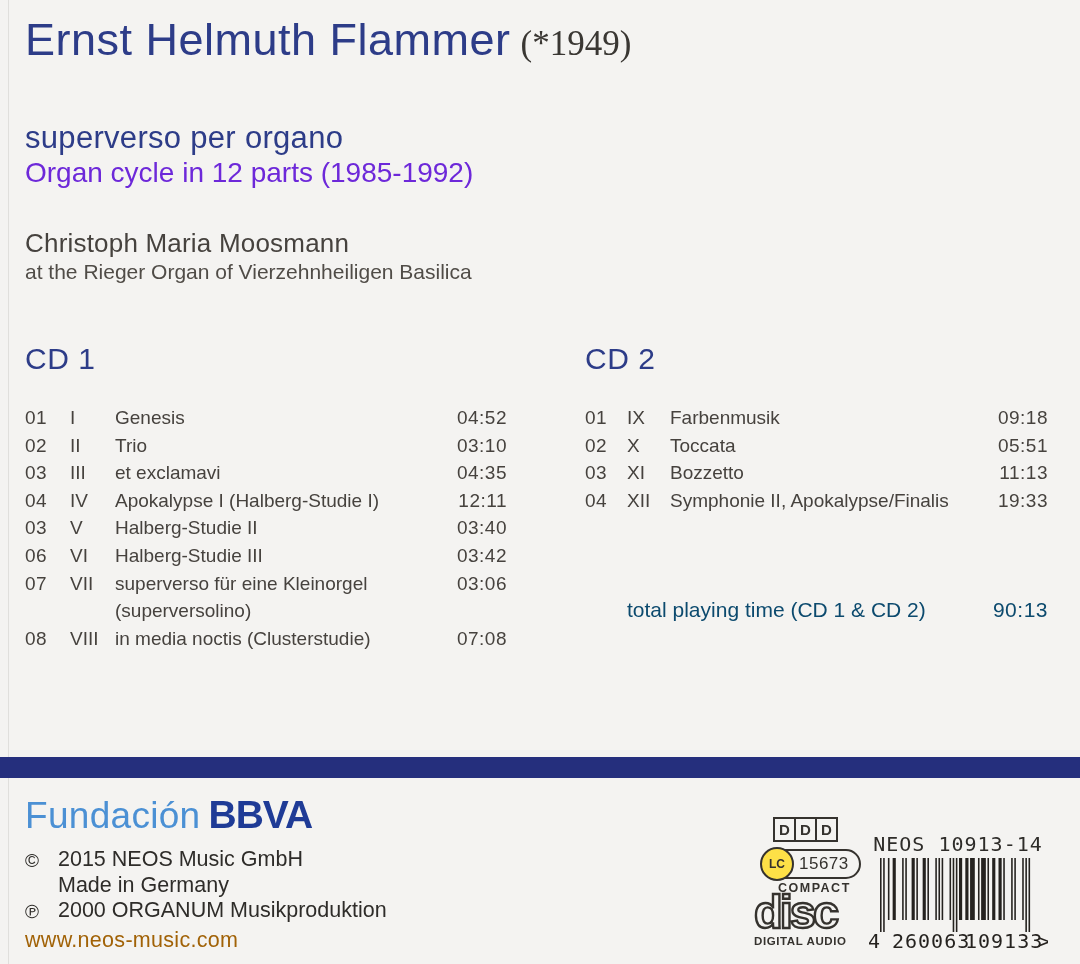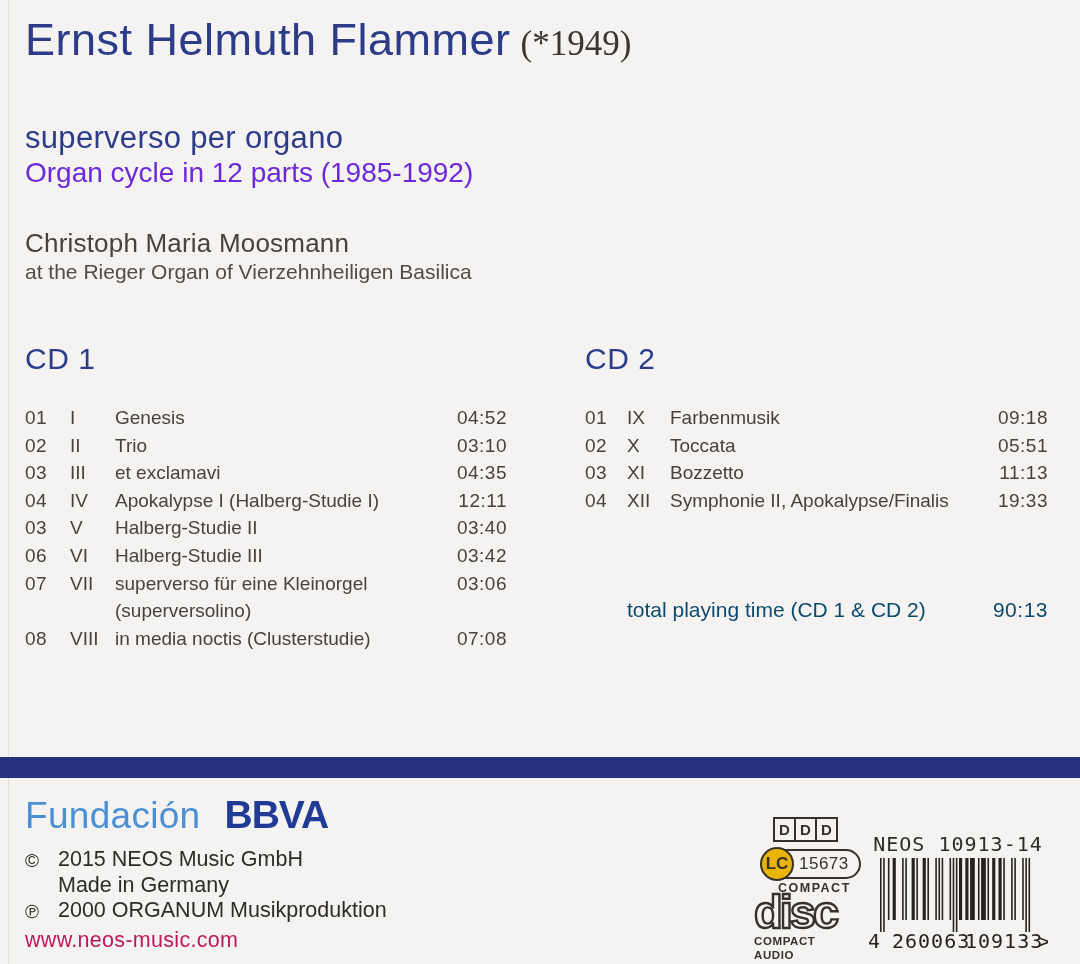--- a/index.html
+++ b/index.html
@@ -39,40 +39,40 @@
              font-size:21px;color:#0c4a6e;line-height:27.6px;}
   .total-label{grid-column:2;}
   .total-time{text-align:right;letter-spacing:.5px;}
 
   
   .band{position:absolute;left:0;top:757px;width:1080px;height:21px;background:#252f7d;}
 
   
   .foundation{position:absolute;left:25px;top:793px;white-space:nowrap;}
   .foundation-name{font-size:37px;color:#4b90d4;font-weight:400;letter-spacing:.3px;}
-  .foundation-bbva{font-size:39px;color:#1f3b96;font-weight:bold;letter-spacing:-1px;margin-left:24px;}
+  .foundation-bbva{font-size:39px;color:#1f3b96;font-weight:bold;letter-spacing:-1px;margin-left:8px;}
 
   .legal{position:absolute;left:25px;top:847px;font-size:21.5px;color:#2e2c29;}
   .legal-line{display:grid;grid-template-columns:33px 1fr;line-height:25px;}
   .legal-sym{font-size:19px;padding-top:1px;}
-  .website{position:absolute;left:25px;top:928px;font-size:21.5px;color:#be185d;letter-spacing:.3px;}
+  .website{position:absolute;left:25px;top:928px;font-size:21.5px;color:#a16207;letter-spacing:.3px;}
 
   
   .ddd{position:absolute;left:773px;top:817px;display:flex;}
   .ddd-box{width:19px;height:21px;border:2px solid #35322e;margin-left:-2px;
            display:flex;align-items:center;justify-content:center;
            font-size:15px;font-weight:bold;color:#35322e;background:#f4f3f1;}
   .ddd-box:first-child{margin-left:0;}
 
   
   .lc{position:absolute;left:761px;top:849px;display:inline-flex;align-items:center;
       border:2.5px solid #35322e;border-radius:999px;height:26px;padding:0 10px 0 0;}
   .lc-circle{width:30px;height:30px;border:2.5px solid #35322e;border-radius:50%;
              display:flex;align-items:center;justify-content:center;margin-left:-3px;
-             font-size:17px;font-weight:bold;color:#35322e;background:#eab308;}
+             font-size:12px;font-weight:bold;color:#35322e;background:#fde047;}
   .lc-num{font-size:17px;color:#35322e;margin-left:5px;letter-spacing:.5px;}
 
   
   .cdlogo{position:absolute;left:754px;top:882px;width:100px;color:#35322e;}
   .cdlogo-top{font-size:12.5px;font-weight:bold;letter-spacing:1.5px;padding-left:24px;line-height:12px;}
   .cdlogo-main{font-size:47px;font-weight:bold;letter-spacing:-3px;line-height:40px;margin-top:-2px;
                font-family:"Liberation Sans",sans-serif;color:#35322e;}
   @supports (-webkit-text-stroke: 2px black){
     .cdlogo-main{color:transparent;-webkit-text-stroke:2.4px #35322e;}
   }
@@ -224,21 +224,21 @@
 </div>
 
 <div class="lc">
   <span class="lc-circle">LC</span>
   <span class="lc-num">15673</span>
 </div>
 
 <div class="cdlogo">
   <div class="cdlogo-top">COMPACT</div>
   <div class="cdlogo-main">disc</div>
-  <div class="cdlogo-bottom">COMPACT AUDIO</div>
+  <div class="cdlogo-bottom">DIGITAL AUDIO</div>
 </div>
 
 <div class="catalog">NEOS 10913-14</div>
 
 <div class="barcode">
   <svg id="barcode-svg" width="182" height="96" viewBox="0 0 182 96">
     <g id="barcode-bars" fill="#25221f">
         <rect x="14.00" y="0" width="1.58" height="74"></rect>
         <rect x="17.16" y="0" width="1.58" height="74"></rect>
         <rect x="21.90" y="0" width="1.58" height="62"></rect>

